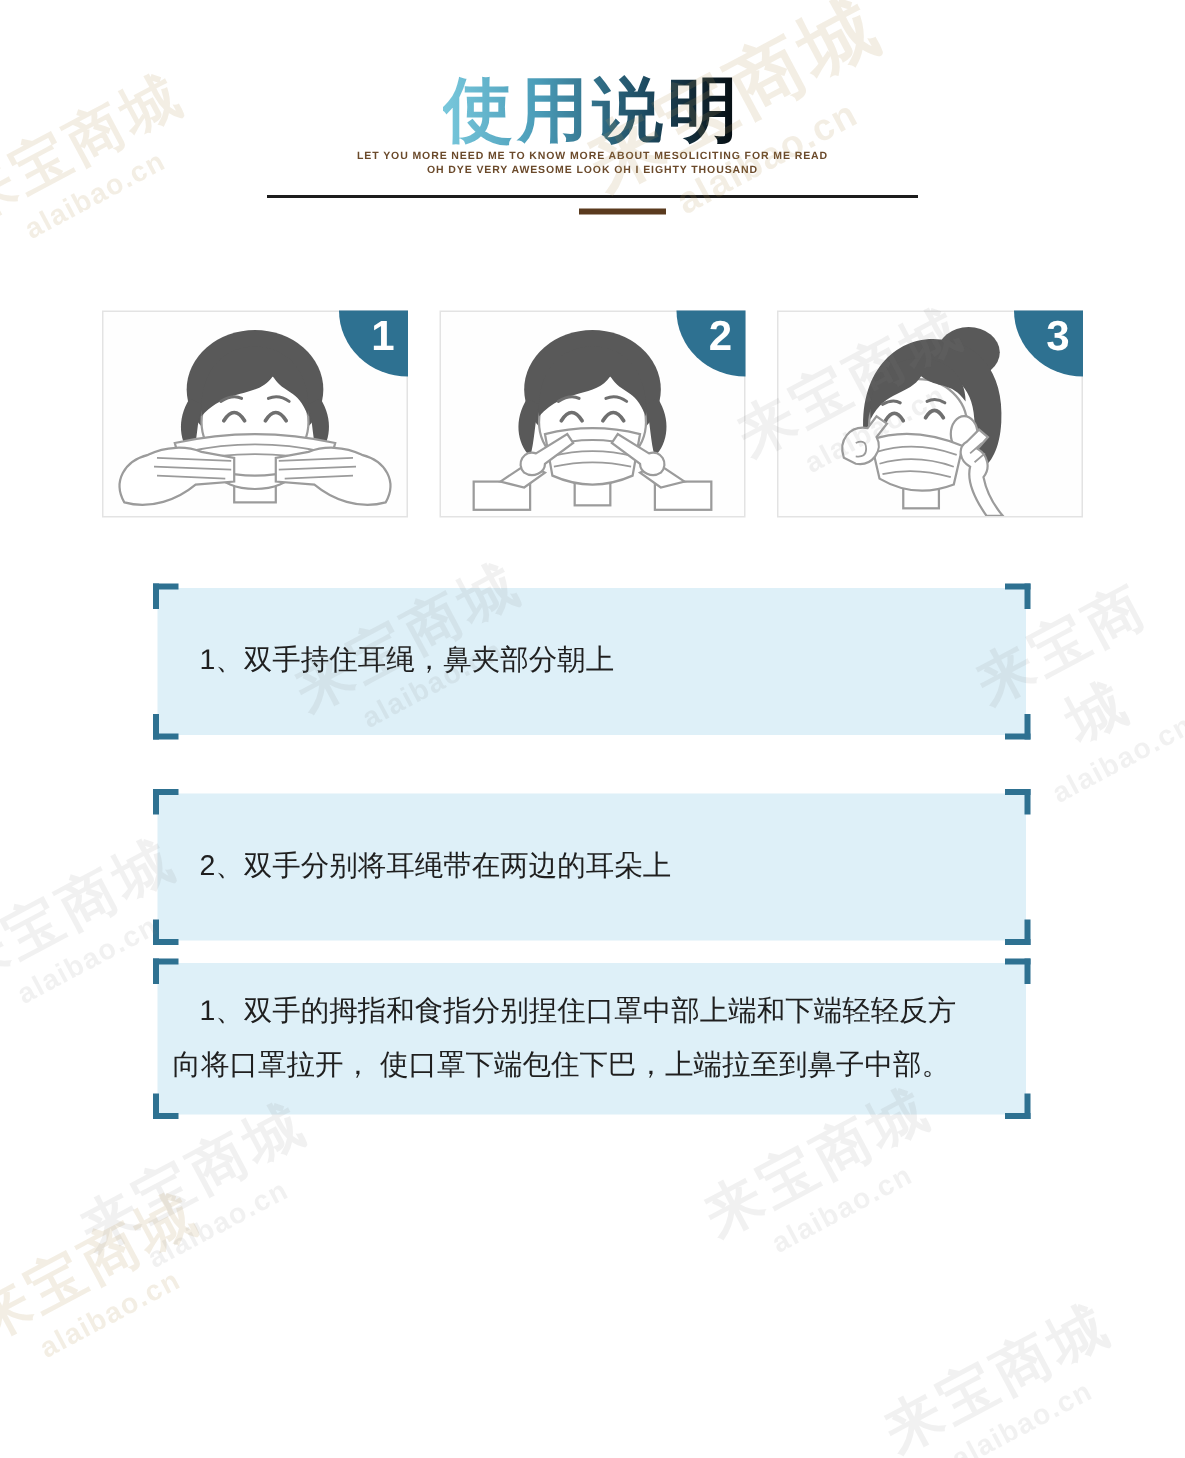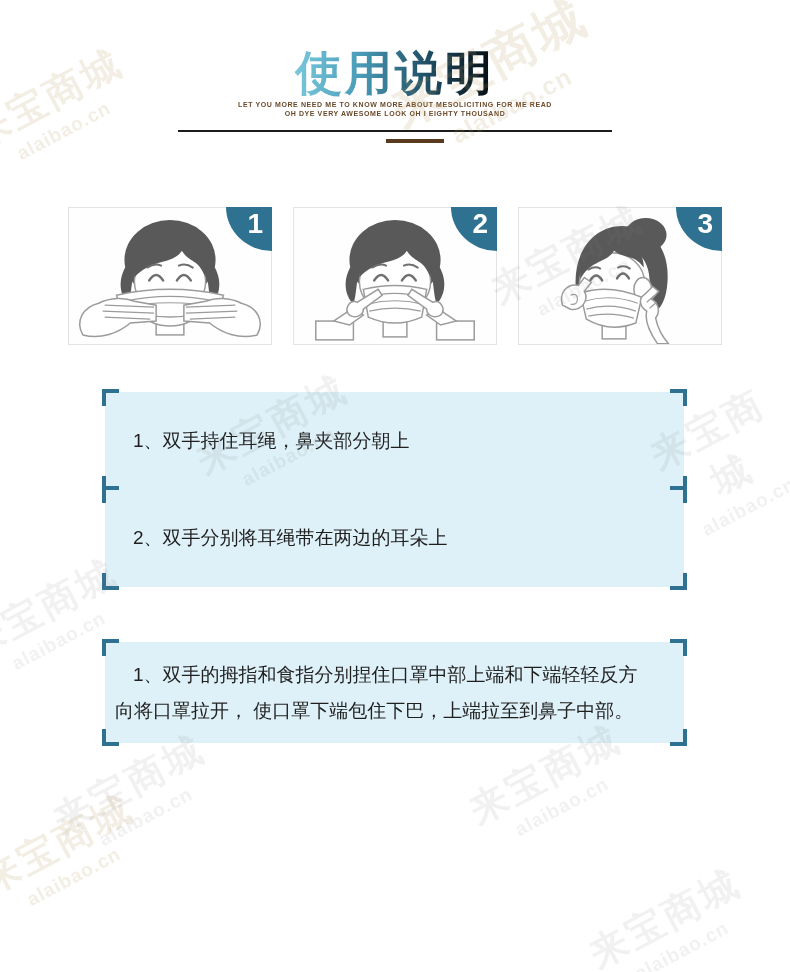--- a/index.html
+++ b/index.html
@@ -81,21 +81,21 @@
     color: #ffffff;
     font-size: 28px;
     font-weight: 700;
     text-align: right;
     padding: 1px 9px 0 0;
   }
 
   
   .inst-box { position: absolute; left: 102px; width: 585px; }
   .inst-box.b1 { top: 389px; height: 104px; }
-  .inst-box.b2 { top: 486px; height: 104px; }
+  .inst-box.b2 { top: 526px; height: 104px; }
   .inst-box.b3 { top: 639px; height: 107px; }
   .inst-box.b4 { top: 760px; height: 106px; }
   .inst-fill {
     position: absolute;
     left: 3px; right: 3px; top: 3px; bottom: 3px;
     background: #def0f8;
   }
   .corner { position: absolute; width: 17px; height: 17px; }
   .corner.tl { top: 0; left: 0; border-top: 4px solid #2e7191; border-left: 4px solid #2e7191; }
   .corner.tr { top: 0; right: 0; border-top: 4px solid #2e7191; border-right: 4px solid #2e7191; }

